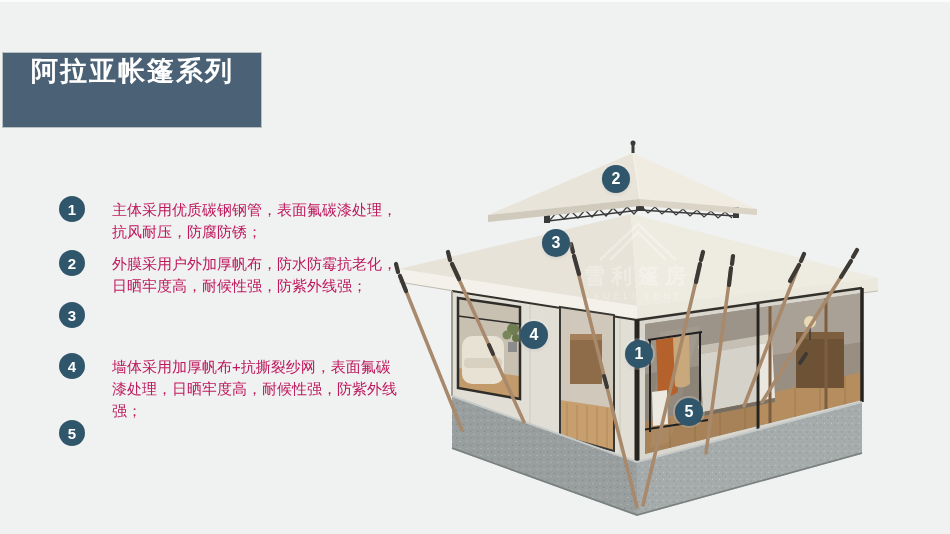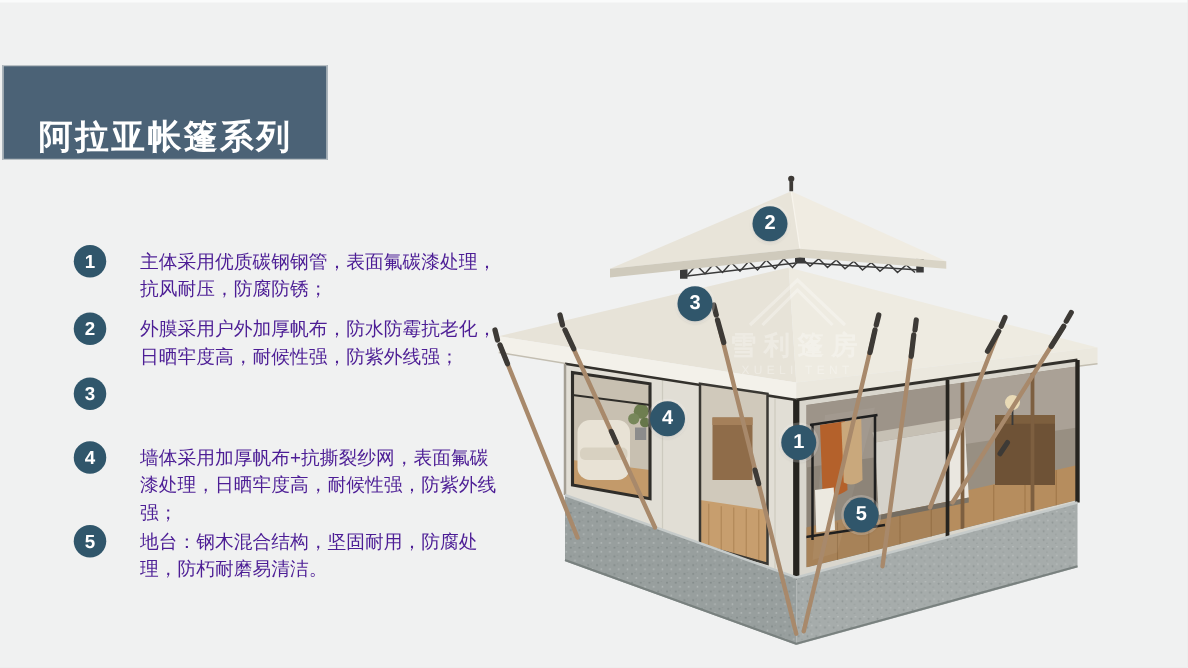--- a/index.html
+++ b/index.html
@@ -12,39 +12,39 @@
   .slide{
     position:relative;width:950px;height:534px;
     background:#f0f1f1;
     border-top:2px solid #fafbfb;
     box-sizing:border-box;
   }
   
   .title-box{
     position:absolute;left:2px;top:50px;width:260px;height:76px;
     background:#4b6276;border:1px solid #b9c0c4;
-    display:flex;align-items:flex-end;box-sizing:border-box;padding-left:28px;
+    display:flex;align-items:flex-start;box-sizing:border-box;padding-left:28px;
   }
   .title-box h1{
     margin:0;color:#ffffff;font-size:27px;font-weight:bold;letter-spacing:2px;
     white-space:nowrap;
   }
   
   .feature{
     position:absolute;left:59px;display:flex;align-items:flex-start;width:350px;
   }
   .badge{
     width:26px;height:26px;border-radius:50%;background:#30566b;
     color:#fff;font-size:15px;font-weight:bold;
     display:flex;align-items:center;justify-content:center;
     flex:0 0 26px;margin-top:-3px;
   }
   .feature p{
     margin:0 0 0 27px;width:292px;
-    font-size:15px;line-height:22px;color:#4c1d95;
+    font-size:15px;line-height:22px;color:#be185d;
   }
   
   .marker{
     position:absolute;width:28px;height:28px;border-radius:50%;
     background:#30566b;color:#fff;font-weight:bold;font-size:16px;
     display:flex;align-items:center;justify-content:center;
     box-shadow:0 0 0 2px rgba(255,255,255,.22), 0 1px 3px rgba(0,0,0,.2);
   }
   .tent-art{position:absolute;left:0;top:0;width:950px;height:534px;}
 </style>
@@ -243,21 +243,20 @@
   </div>
   <div class="feature" style="top:303px">
     <div class="badge">3</div>
   </div>
   <div class="feature" style="top:354px">
     <div class="badge">4</div>
     <p>墙体采用加厚帆布+抗撕裂纱网，表面氟碳漆处理，日晒牢度高，耐候性强，防紫外线强；</p>
   </div>
   <div class="feature" style="top:421px">
     <div class="badge">5</div>
-    <p>地台：钢木混合结构，坚固耐用，防腐处理，防朽耐磨易清洁。</p>
   </div>
 
   <div class="marker" style="left:625px;top:338px">1</div>
   <div class="marker" style="left:602px;top:163px">2</div>
   <div class="marker" style="left:542px;top:227px">3</div>
   <div class="marker" style="left:520px;top:319px">4</div>
   <div class="marker" style="left:675px;top:396px">5</div>
 
 </div>
 

